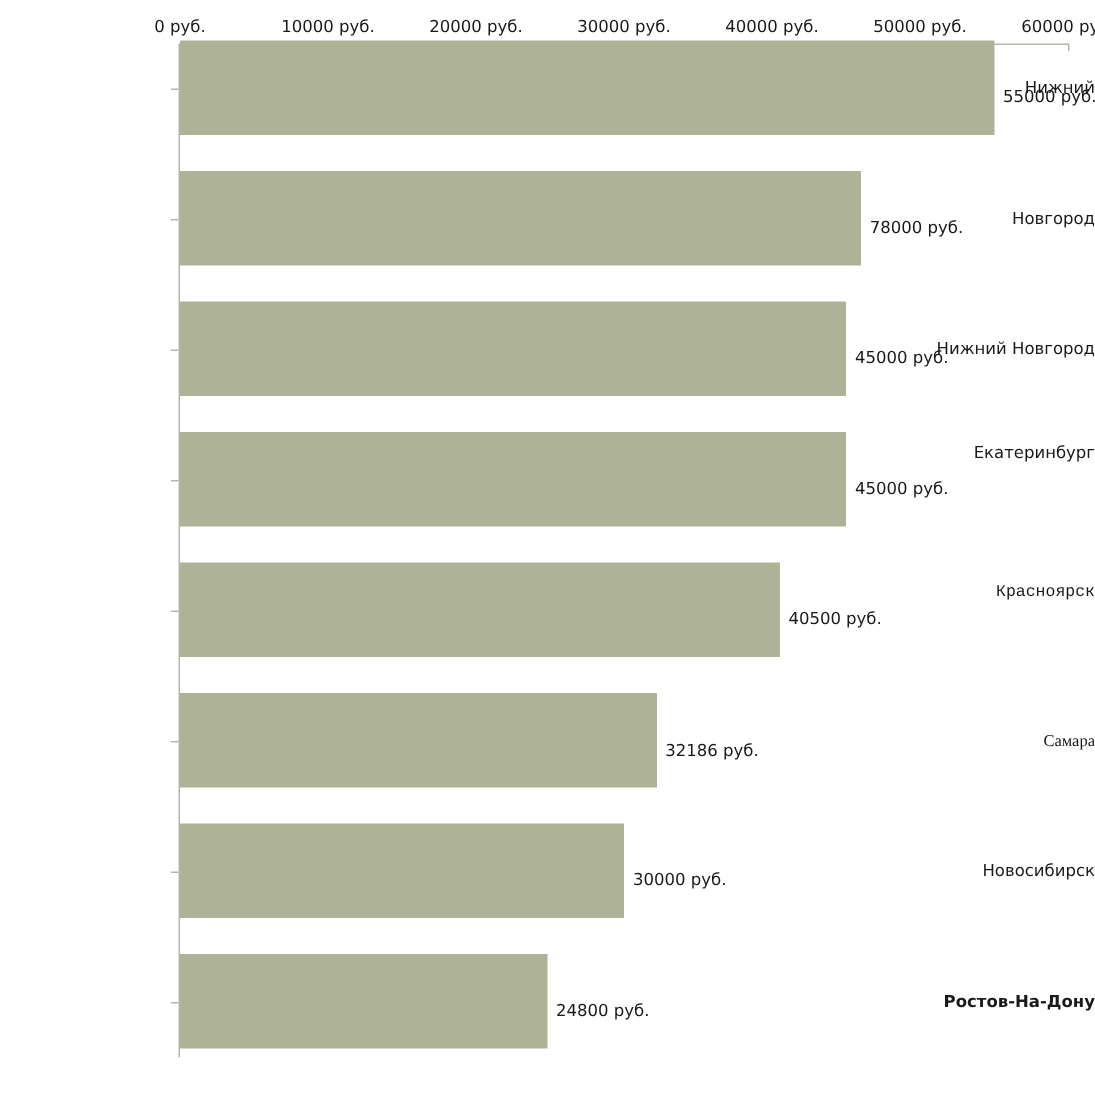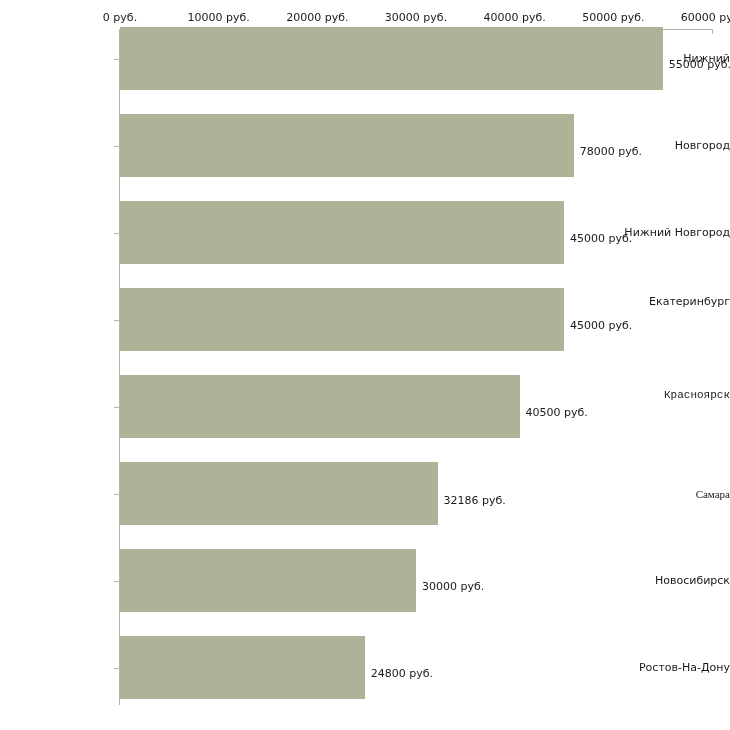--- a/index.html
+++ b/index.html
@@ -123,21 +123,21 @@
       <div class="cat-label" style="top: 232.5px;">Нижний Новгород</div>
       <div class="y-tick" style="top: 319.5px;"></div>
       <div class="cat-label" style="top: 302px;">Екатеринбург</div>
       <div class="y-tick" style="top: 406.5px;"></div>
       <div class="cat-label" style="top: 395px; font-family: Liberation Mono, monospace;">Красноярск</div>
       <div class="y-tick" style="top: 493.5px;"></div>
       <div class="cat-label" style="top: 493.5px; font-family: Liberation Serif, serif;">Самара</div>
       <div class="y-tick" style="top: 580.5px;"></div>
       <div class="cat-label" style="top: 580.5px;">Новосибирск</div>
       <div class="y-tick" style="top: 667.5px;"></div>
-      <div class="cat-label" style="top: 667.5px;">Ростов-На-Дону</div>
+      <div class="cat-label" style="top: 667.5px; font-weight: bold;">Ростов-На-Дону</div>
     </div>
   <div id="bars">
       <div class="bar" style="top: 27px; height: 63px; width: 542.667px; background: rgb(174, 178, 150);"></div>
       <div class="bar-value-label" style="left: 668.667px; top: 64.5px;">55000 руб.</div>
       <div class="bar" style="top: 114px; height: 63px; width: 453.867px; background: rgb(174, 178, 150);"></div>
       <div class="bar-value-label" style="left: 579.867px; top: 151.5px;">78000 руб.</div>
       <div class="bar" style="top: 201px; height: 63px; width: 444px; background: rgb(174, 178, 150);"></div>
       <div class="bar-value-label" style="left: 570px; top: 238.5px;">45000 руб.</div>
       <div class="bar" style="top: 288px; height: 63px; width: 444px; background: rgb(174, 178, 150);"></div>
       <div class="bar-value-label" style="left: 570px; top: 325.5px;">45000 руб.</div>

